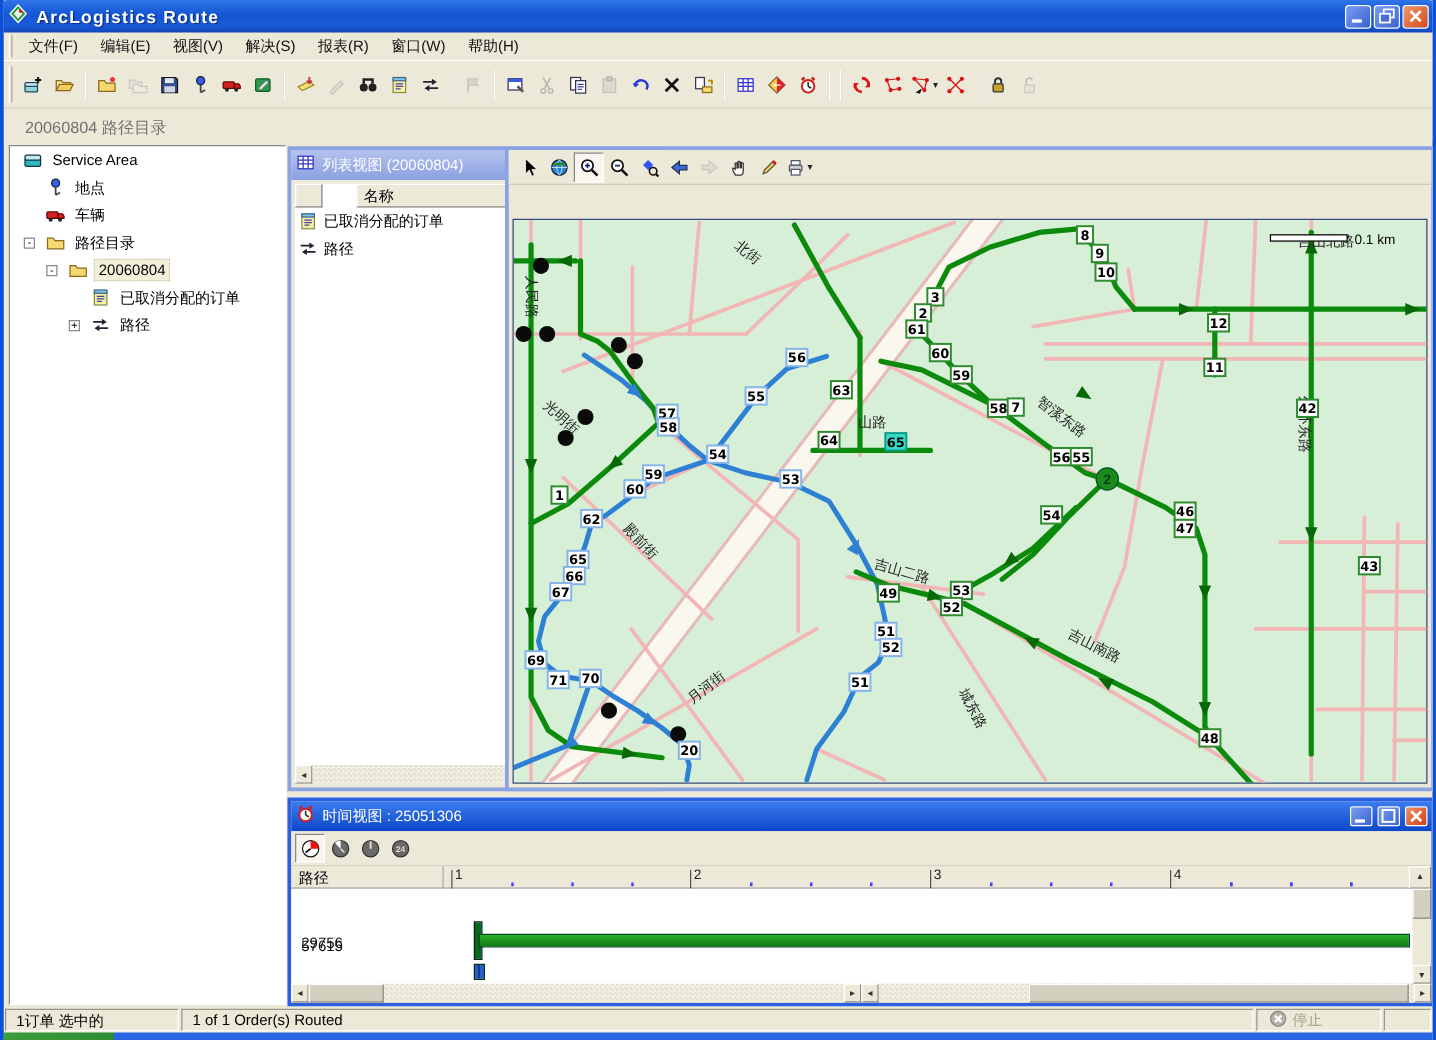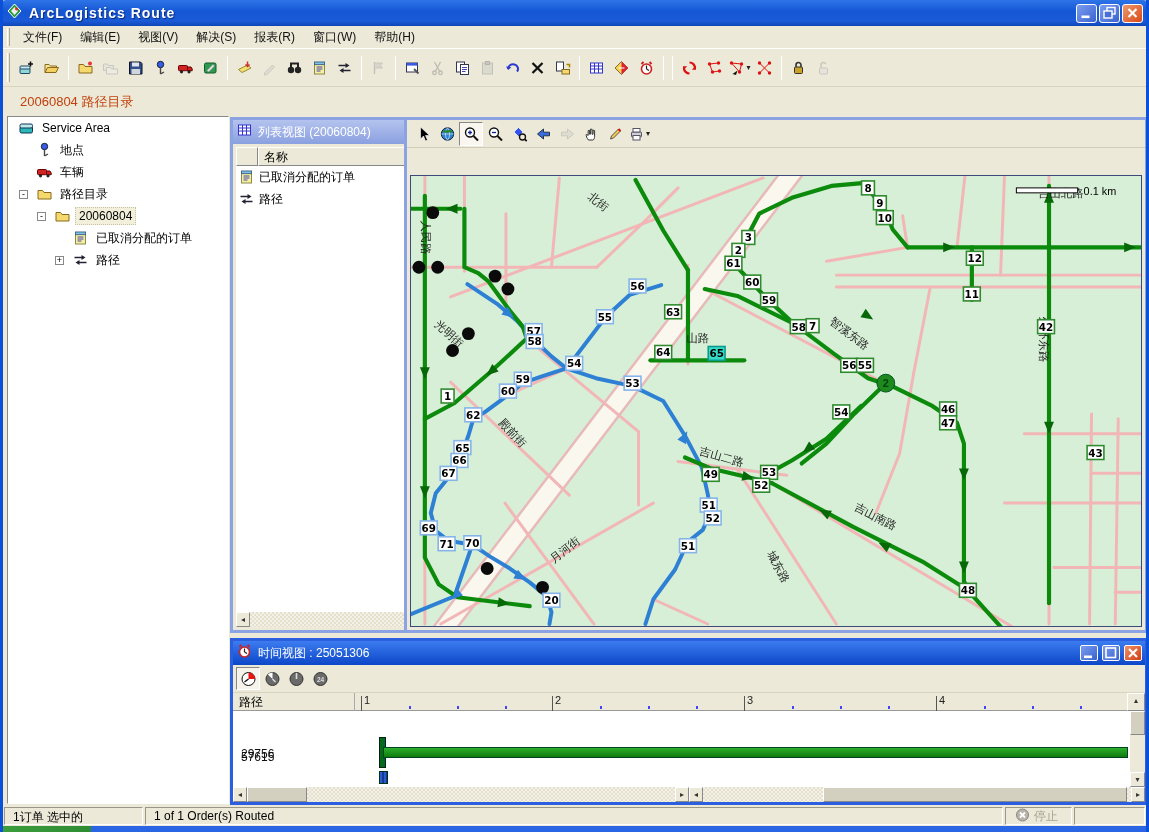--- a/index.html
+++ b/index.html
@@ -22,21 +22,21 @@
 .handle { width:3px; height:80%; border-left:1px solid #fff; border-right:1px solid #aca899; margin:0 4px; }
 .menu-item { font-size:12px; padding:3px 9px; color:#111; cursor:default; }
 #toolbar { position:absolute; left:0; top:49px; width:100%; height:38px; background:#ece9d8;
   border-bottom:1px solid #d8d4c0; display:flex; align-items:center; }
 .tbtn { width:25px; height:25px; display:flex; align-items:center; justify-content:center; border:1px solid transparent; }
 .tbtn.disabled { opacity:.4; filter:grayscale(1); }
 .tsep { width:1px; height:24px; background:#aca899; border-right:1px solid #fff; margin:0 4px; }
 .ddcaret { font-size:8px; color:#222; margin-left:1px; }
 
 #breadcrumb { position:absolute; left:0; top:88px; width:100%; height:25px; background:#ece9d8;
-  font-size:13px; color:#c2410c; padding:5px 0 0 17px; }
+  font-size:13px; color:#737373; padding:5px 0 0 17px; }
 
 #tree { position:absolute; left:4px; top:116px; width:222px; height:688px; background:#fff;
   border:1px solid; border-color:#888 #fff #fff #888; overflow:hidden; }
 .trow { position:relative; height:22px; display:flex; align-items:center; font-size:12px; color:#000; }
 .texp { position:absolute; width:9px; height:9px; border:1px solid #888; background:#fff;
   font-size:9px; line-height:7px; text-align:center; color:#000; }
 .ticon { width:17px; height:16px; display:inline-block; }
 .tlabel { margin-left:4px; padding:1px 3px; white-space:nowrap; }
 .tlabel.sel { background:#f2efda; border:1px dotted #c8c4a8; }
 
@@ -46,21 +46,21 @@
 .mtitle { height:24px; display:flex; align-items:center; padding:0 3px; }
 .mtitle.inactive { background:linear-gradient(180deg,#b4c3ee,#8aa0e0); }
 .mtitle.active { background:linear-gradient(180deg,#3c7cf0,#0c47c8); }
 .mtitle .mt { color:#fff; font-weight:normal; font-size:12px; margin-left:5px; white-space:nowrap; }
 .mbtn { width:18px; height:16px; border-radius:2px; border:1px solid #fff;
   background:linear-gradient(135deg,#7a9cf0,#3a63d0); display:flex; align-items:center; justify-content:center; margin-left:2px; }
 .mbtn.close { background:linear-gradient(135deg,#f0926a,#d23c10); }
 
 #listwin { left:227px; top:117px; width:300px; height:516px; z-index:1; }
 #list-body { position:absolute; left:3px; right:3px; top:27px; bottom:3px; background:#fff; overflow:hidden; }
-.lheader { display:flex; height:19px; font-size:12px; }
+.lheader { display:flex; height:19px; font-size:12px;gap:27px; }
 .lh-cell { background:#ece9d8; border:1px solid; border-color:#fff #888 #888 #fff; padding:1px 5px; }
 .lrow { display:flex; align-items:center; height:22px; font-size:12px; padding-left:2px; color:#000; }
 .hsb { position:absolute; left:0; right:0; bottom:0; height:15px; background:#ece9d8; display:flex; }
 .sb-btn { width:14px; height:15px; background:#ece9d8; border:1px solid; border-color:#fff #888 #888 #fff;
   font-size:8px; color:#333; text-align:center; line-height:13px; }
 .sb-track { flex:1; background:repeating-conic-gradient(#e4e0cc 0 25%,#f4f2e8 0 50%) 0 0/4px 4px; }
 .sb-thumb { background:#d4d0c0; border:1px solid; border-color:#fff #888 #888 #fff; height:100%; }
 
 #mapwin { left:401px; top:117px; width:744px; height:516px; z-index:2; }
 #maptools { height:28px; background:#ece9d8; border-bottom:1px solid #d0ccb8; display:flex; align-items:center; padding-left:4px; }
@@ -918,21 +918,21 @@
         <span class="sb-track" style="flex: 1 1 0%; position: relative;">
           <span class="sb-thumb" style="position: absolute; left: 120px; right: 4px;"></span>
         </span>
         <span class="sb-btn">▸</span>
       </div>
   </div>
 
   <div id="statusbar">
     <span class="spanel" style="width:139px">1订单 选中的</span>
     <span class="spanel" style="width:858px">1 of 1 Order(s) Routed</span>
-    <span class="spanel" style="width:67px" id="stopbtn">
+    <span class="spanel" style="width:100px" id="stopbtn">
       <span class="stopico"><svg width="17" height="16" viewBox="0 0 16 16">
             <circle cx="8" cy="8" r="6" fill="#b8b4a8" stroke="#888"></circle>
             <path d="M5.5 5.5l5 5M10.5 5.5l-5 5" stroke="#fff" stroke-width="1.8"></path>
           </svg></span>
       <span>停止</span>
     </span>
     <span class="spanel" style="flex:1"></span>
   </div>
 
   <div id="taskbar"></div>

